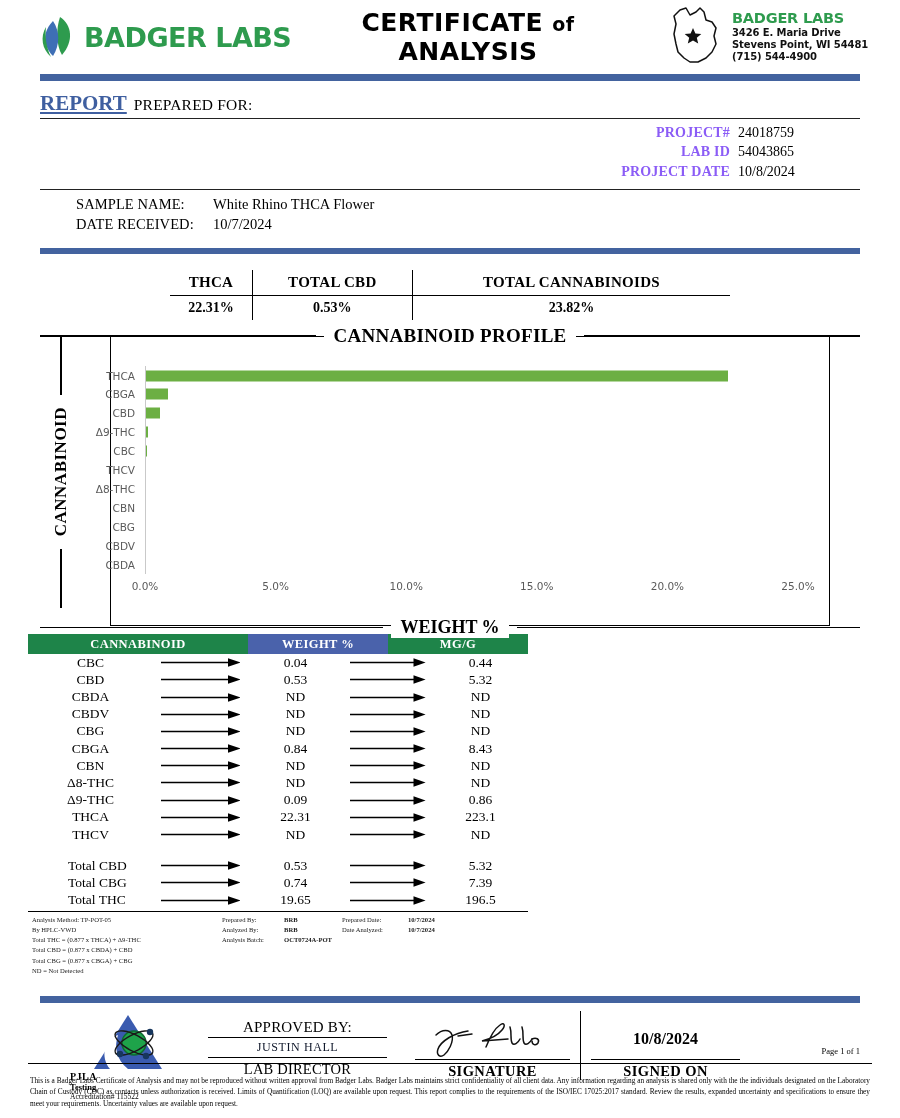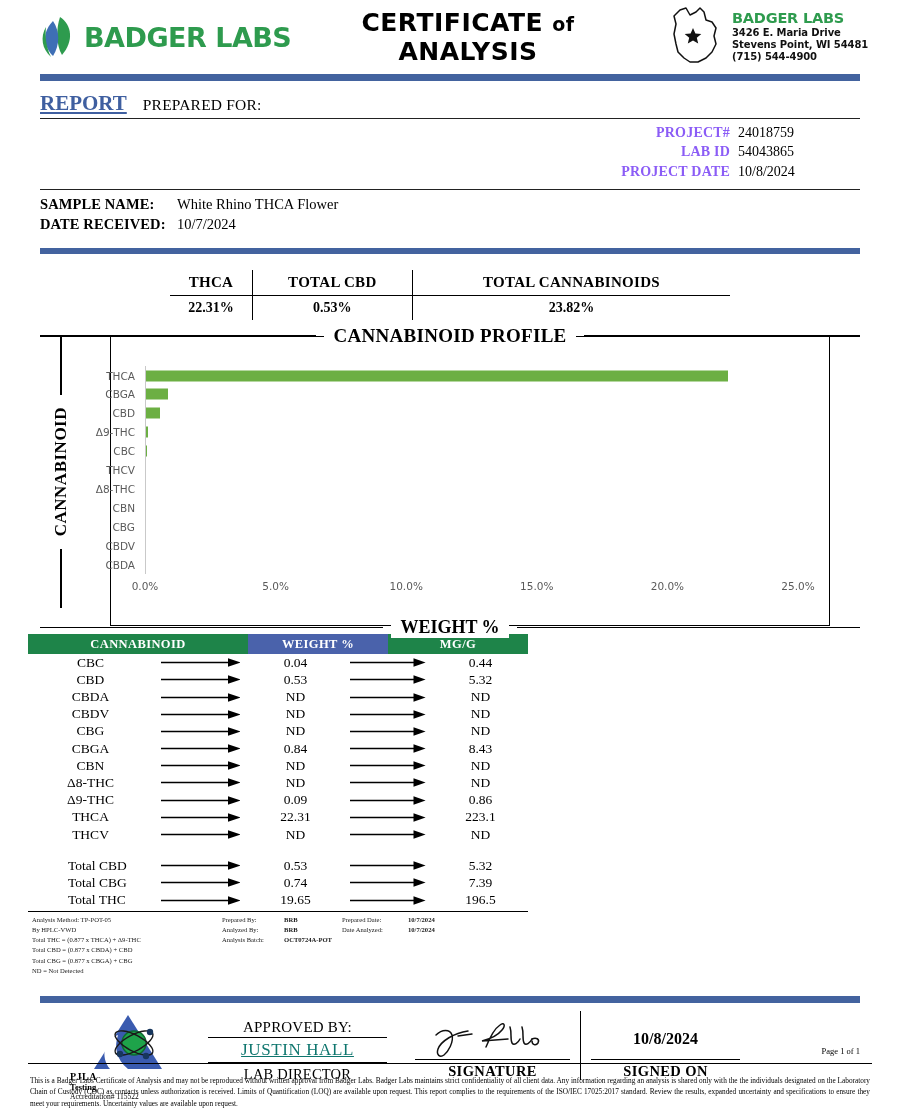--- a/index.html
+++ b/index.html
@@ -34,35 +34,35 @@
   .wi-shape { width: 62px; height: 60px; flex: 0 0 62px; margin-top: -2px; }
   .addr-text { font-family: "DejaVu Sans", sans-serif; line-height: 1.18; padding-top: 2px; }
   .addr-title { color: #2E9B4E; font-weight: bold; font-size: 14.5px; letter-spacing: -0.2px; }
   .addr-line { font-size: 10px; font-weight: bold; color: #111; letter-spacing: -0.1px; }
 
   .bluebar { height: 7px; background: #43639F; margin: 6px 40px 0 40px; }
   .bluebar.thin { height: 6px; }
 
   
   .report-sec { padding: 10px 40px 0 40px; }
-  .report-head { display: flex; align-items: baseline; gap: 16px; }
+  .report-head { display: flex; align-items: baseline; gap: 7px; }
   .report-word {
     font-family: "Liberation Serif", serif;
     font-weight: bold; font-size: 21px; color: #3F5FA0;
     text-decoration: underline;
   }
   .prep-for { font-weight: normal; font-size: 15.5px; letter-spacing: 0.2px; }
   .rule { border-top: 1.6px solid #222; margin: 2px 0 0 0; }
   .meta-rows { padding: 4px 0 6px 0; }
   .meta-row { display: flex; justify-content: flex-end; line-height: 1.38; font-size: 14px; }
   .meta-label { color: #8b5cf6; font-weight: bold; letter-spacing: 0.2px; text-align: right; }
   .meta-val { width: 130px; text-align: left; padding-left: 8px; }
   .sample-block { padding-top: 5px; }
   .sample-row { display: flex; font-size: 14.5px; line-height: 1.35; }
-  .sample-label { font-weight: bold; width: 137px; letter-spacing: 0.1px; }
+  .sample-label { font-weight: normal; width: 137px; letter-spacing: 0.1px; margin-left: 36px; }
   .sample-val { font-weight: normal; }
 
   
   .summary-wrap { padding: 16px 40px 0 40px; }
   .summary { width: 560px; margin: 0 auto; border-collapse: collapse; }
   .summary th, .summary td { text-align: center; font-weight: bold; padding: 4px 0; }
   .summary th { font-size: 15px; letter-spacing: 0.3px; }
   .summary td { font-size: 14px; }
   .summary thead tr { border-bottom: 1.8px solid #000; }
   .summary .divl { border-left: 1.4px solid #000; }
@@ -147,21 +147,21 @@
   
   .sig-bar { height: 7px; background: #43639F; margin: 20px 40px 0 40px; }
   .sig-sec { display: flex; align-items: flex-start; padding: 8px 40px 0 70px; gap: 0; }
   .pjla { width: 120px; text-align: left; }
   .pjla-logo { width: 92px; height: 62px; display: block; margin: 0 auto; }
   .pjla-name { font-weight: bold; font-size: 10px; letter-spacing: 0.5px; margin-top: -2px; }
   .pjla-testing { font-weight: bold; font-size: 8.5px; }
   .pjla-accr { font-size: 7.5px; }
   .approved-col { width: 215px; text-align: center; padding-top: 8px; }
   .approved-label { font-size: 15px; letter-spacing: 0.2px; }
-  .approved-name { font-size: 17px; color: #0f766e; letter-spacing: 0.6px; padding: 1px 0 1px 0; text-decoration: underline; }
+  .approved-name { font-size: 12px; color: #0f172a; letter-spacing: 0.6px; padding: 1px 0 1px 0; }
   .approved-title { font-size: 14.5px; letter-spacing: 0.2px; padding-top: 2px; }
   .hr-thin { border-top: 1.3px solid #000; margin: 1px 18px; }
   .sign-col { width: 175px; text-align: center; padding-top: 8px; position: relative; }
   .sig-img { height: 40px; display: flex; align-items: center; justify-content: center; }
   .sig-label { font-weight: bold; font-size: 14.5px; letter-spacing: 0.4px; padding-top: 3px; }
   .signed-col { width: 170px; text-align: center; padding-top: 8px; border-left: 1.3px solid #000; }
   .signed-date { font-weight: bold; font-size: 16px; height: 40px; display: flex; align-items: center; justify-content: center; }
   .signed-label { font-weight: bold; font-size: 14.5px; letter-spacing: 0.4px; padding-top: 3px; }
   .sig-underline { border-top: 1.3px solid #000; margin: 0 10px; }
 

